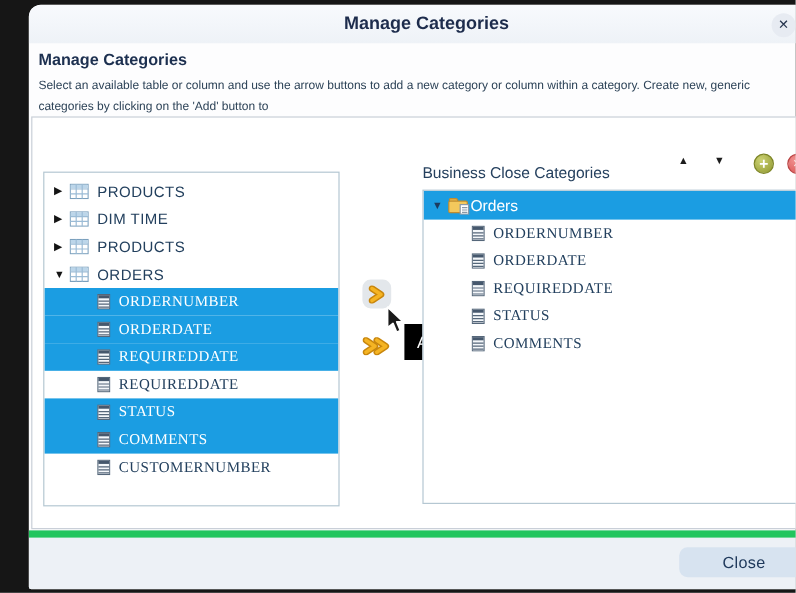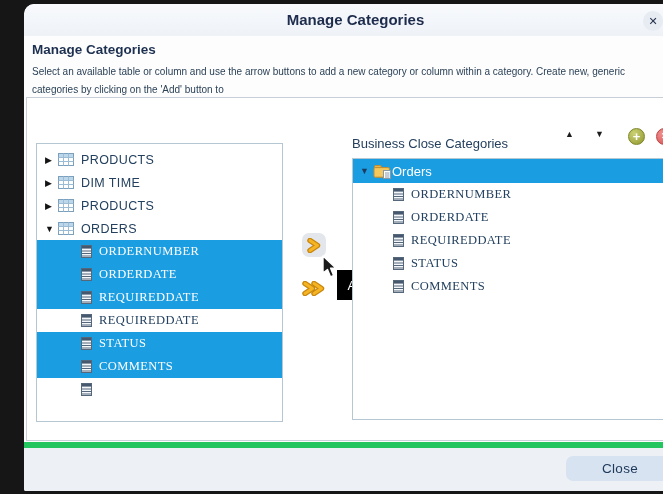--- a/index.html
+++ b/index.html
@@ -181,20 +181,21 @@
               <use href="#col-icon"></use>
             </svg>
           <span class="gap"></span>
             <span>COMMENTS</span>
         </div>
         <div class="trow child">
           <svg class="icon-svg" width="11" height="13">
               <use href="#col-icon"></use>
             </svg>
           <span class="gap"></span>
+            <span>CUSTOMERNUMBER</span>
         </div>
       </div>
     </div>
 
     <div class="xfer-btn" id="move-one-btn">
       <svg width="14" height="15">
           <use href="#chev"></use>
         </svg>
     </div>
     <div class="xfer-btn" id="move-all-btn">

